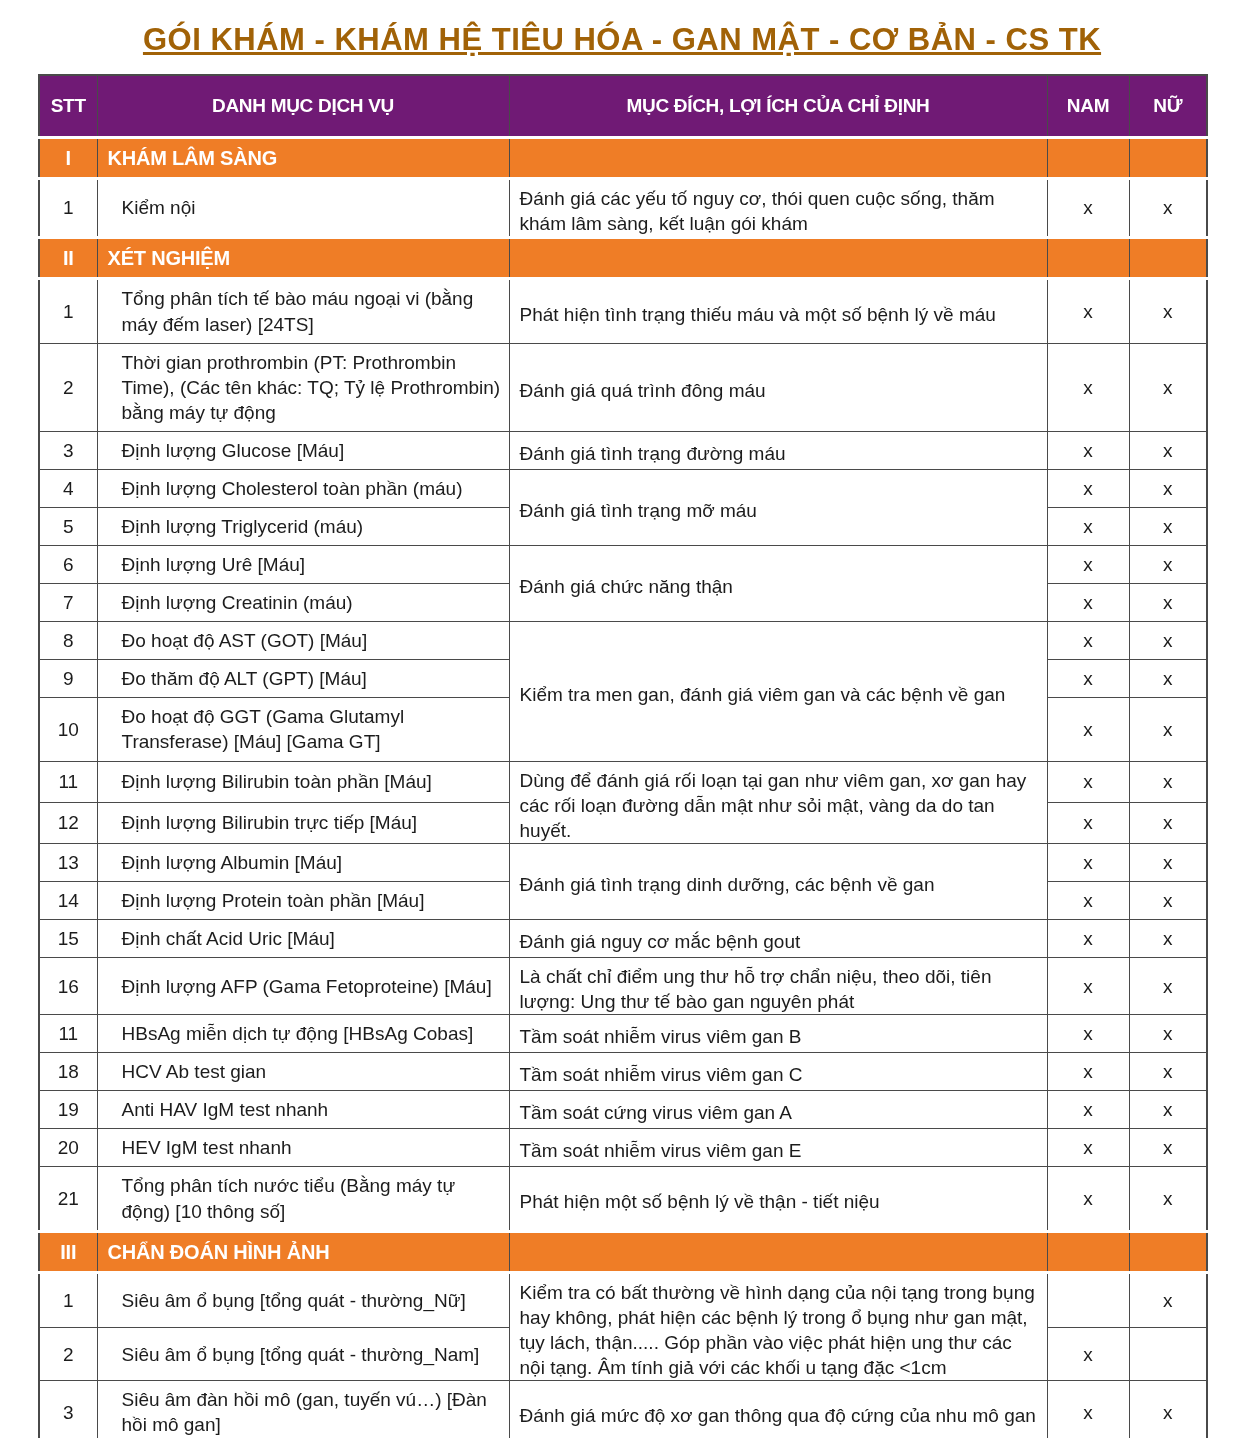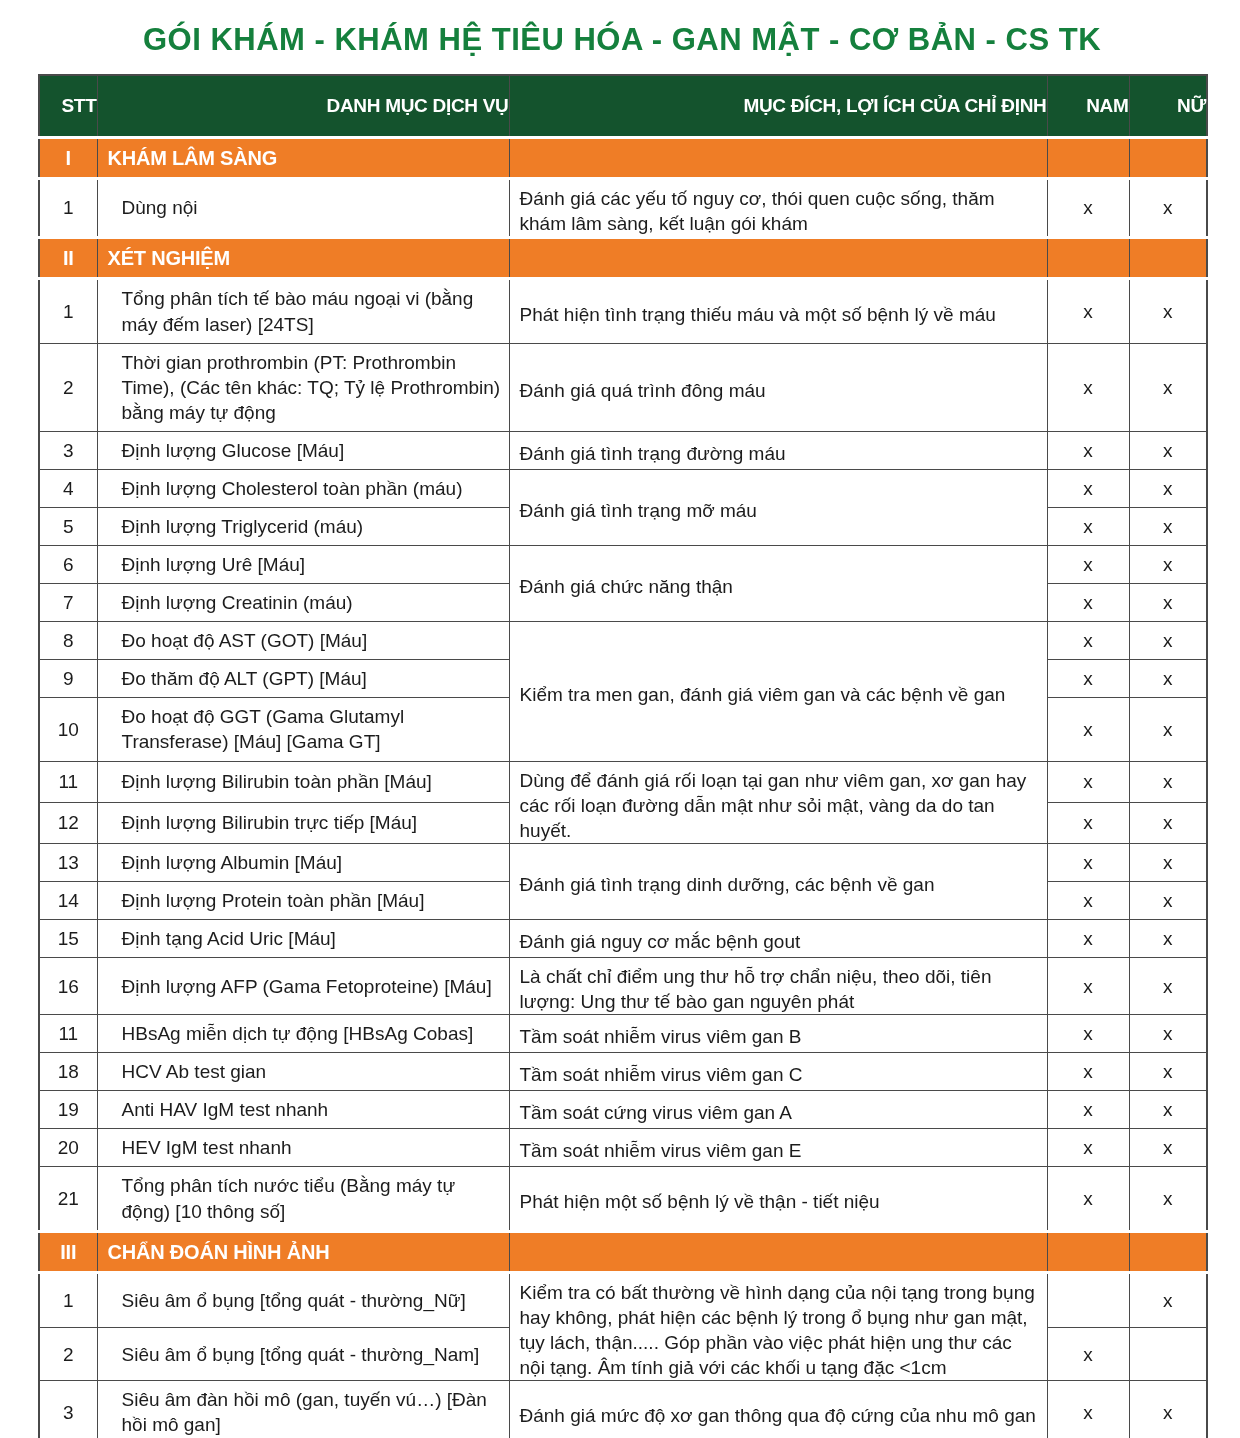--- a/index.html
+++ b/index.html
@@ -5,46 +5,47 @@
   * { box-sizing: border-box; margin: 0; padding: 0; }
   html, body { background: #ffffff; }
   body {
     width: 1240px;
     font-family: "Liberation Sans", sans-serif;
     color: #1c1c1c;
   }
   .page { width: 1240px; padding: 18px 34px 8px 38px; }
   .title {
     text-align: center;
-    color: #15803d;
+    color: #a16207;
     font-size: 31px;
     font-weight: bold;
     letter-spacing: 0.5px;
     margin: 4px 0 16px 0;
     white-space: nowrap;
+    text-decoration: underline;
   }
   table.pkg {
     width: 1168px;
     border-collapse: collapse;
     table-layout: fixed;
     border: 2px solid #4a4a4a;
   }
   table.pkg td, table.pkg th {
     border: 1px solid #4a4a4a;
     vertical-align: middle;
     font-size: 19px;
     line-height: 1.32;
   }
   thead th {
-    background: #14532d;
+    background: #701a75;
     color: #ffffff;
     font-weight: bold;
     letter-spacing: -0.3px;
     height: 62px;
-    text-align: right;
+    text-align: center;
     font-size: 21px;
   }
   col.c-stt     { width: 58px; }
   col.c-service { width: 412px; }
   col.c-purpose { width: 538px; }
   col.c-male    { width: 82px; }
   col.c-female  { width: 78px; }
 
   td.stt     { text-align: center; padding: 5px 2px; }
   td.service { text-align: left; padding: 6px 8px 6px 24px; }
@@ -93,21 +94,21 @@
     <tbody id="tbody">
         <tr class="section-row">
           <td class="stt">I</td>
           <td class="service">KHÁM LÂM SÀNG</td>
           <td class="purpose"></td>
           <td class="mark"></td>
           <td class="mark"></td>
         </tr>
         <tr class="data-row">
           <td class="stt">1</td>
-          <td class="service">Dùng nội</td>
+          <td class="service">Kiểm nội</td>
           <td class="purpose">Đánh giá các yếu tố nguy cơ, thói quen cuộc sống, thăm khám lâm sàng, kết luận gói khám</td>
           <td class="mark">x</td>
           <td class="mark">x</td>
         </tr>
         <tr class="section-row">
           <td class="stt">II</td>
           <td class="service">XÉT NGHIỆM</td>
           <td class="purpose"></td>
           <td class="mark"></td>
           <td class="mark"></td>
@@ -199,21 +200,21 @@
           <td class="mark">x</td>
         </tr>
         <tr class="data-row">
           <td class="stt">14</td>
           <td class="service">Định lượng Protein toàn phần [Máu]</td>
           <td class="mark">x</td>
           <td class="mark">x</td>
         </tr>
         <tr class="data-row">
           <td class="stt">15</td>
-          <td class="service">Định tạng Acid Uric [Máu]</td>
+          <td class="service">Định chất Acid Uric [Máu]</td>
           <td class="purpose">Đánh giá nguy cơ mắc bệnh gout</td>
           <td class="mark">x</td>
           <td class="mark">x</td>
         </tr>
         <tr class="data-row">
           <td class="stt">16</td>
           <td class="service">Định lượng AFP (Gama Fetoproteine) [Máu]</td>
           <td class="purpose">Là chất chỉ điểm ung thư hỗ trợ chẩn niệu, theo dõi, tiên lượng: Ung thư tế bào gan nguyên phát</td>
           <td class="mark">x</td>
           <td class="mark">x</td>

